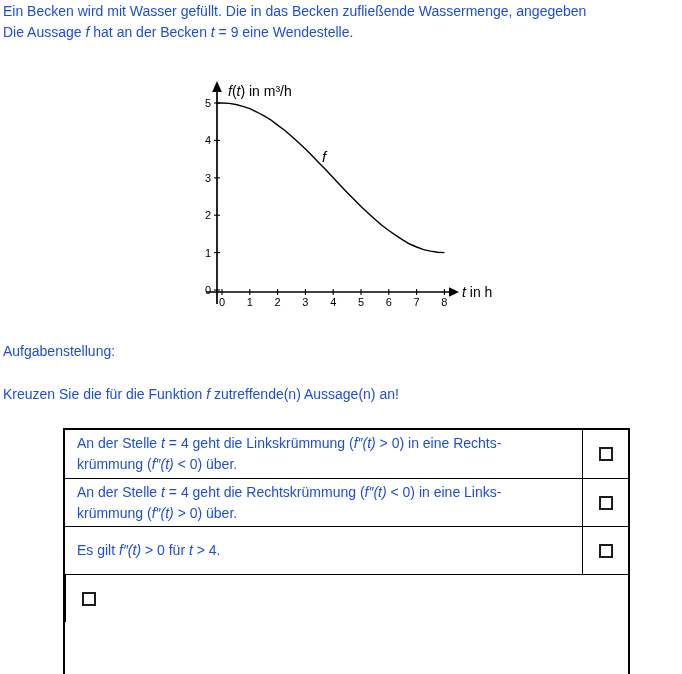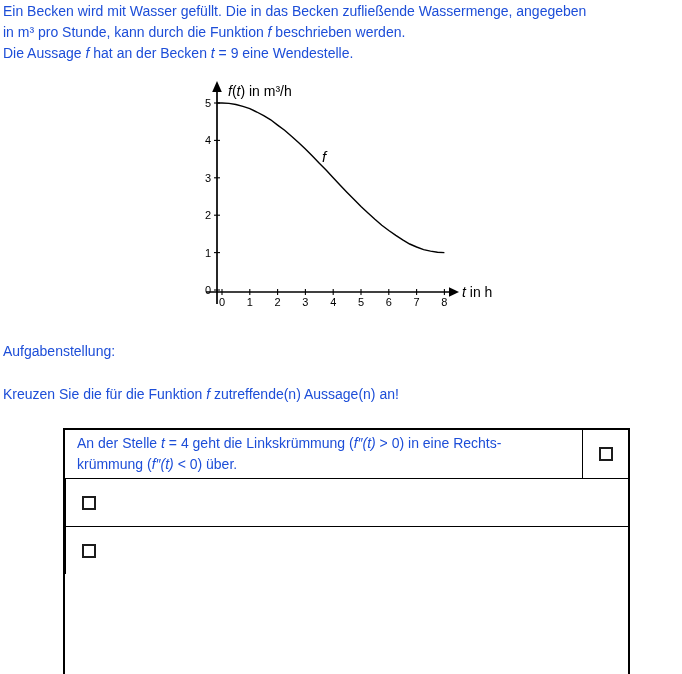--- a/index.html
+++ b/index.html
@@ -34,21 +34,20 @@
   .chk-cell { width:45px; border-left:1px solid #000; display:flex; align-items:center; justify-content:center; }
   .checkbox { width:10px; height:10px; border:2px solid #1c1c1c; background:#fff; cursor:pointer; }
 </style>
 </head>
 <body>
 
 <div id="page">
 
   <div id="intro" class="abs">
     <div class="intro-line"><span>Ein Becken wird mit Wasser gefüllt. Die in das Becken zufließende Wassermenge, angegeben</span></div>
-    <div class="intro-line"><span>in m³ pro Stunde, kann durch die Funktion </span><span class="it">f</span><span> beschrieben werden.</span></div>
     <div class="intro-line"><span>Die Aussage </span><span class="it">f</span><span> hat an der Becken </span><span class="it">t</span><span> = 9 eine Wendestelle.</span></div>
   </div>
 
   <div id="chart-wrap" class="abs">
     <svg class="chart" width="310" height="235" viewBox="0 0 310 235">
       <line class="axis" x1="32" y1="9" x2="32" y2="224"></line>
       <polygon points="32,1 27.2,12 36.8,12"></polygon>
       <line class="axis" x1="21" y1="212" x2="266" y2="212"></line>
       <polygon points="274,212 264,207.2 264,216.8"></polygon>
       <g>
@@ -99,20 +98,31 @@
   <div id="statements-table" class="abs">
     <div class="t-row">
       <div class="stmt">
         <div class="stmt-inner"><span>An der Stelle </span><span class="it">t</span><span> = 4 geht die Linkskrümmung (</span><span class="it">f″(t)</span><span> &gt; 0) in eine Rechts-</span><br><span>krümmung (</span><span class="it">f″(t)</span><span> &lt; 0) über.</span></div>
       </div>
       <div class="chk-cell">
         <div class="checkbox" role="checkbox" aria-checked="false"></div>
       </div>
     </div>
     <div class="t-row">
+      <div class="stmt">
+        <div class="stmt-inner"><span>An der Stelle </span><span class="it">t</span><span> = 4 geht die Rechtskrümmung (</span><span class="it">f″(t)</span><span> &lt; 0) in eine Links-</span><br><span>krümmung (</span><span class="it">f″(t)</span><span> &gt; 0) über.</span></div>
+      </div>
+      <div class="chk-cell">
+        <div class="checkbox" role="checkbox" aria-checked="false"></div>
+      </div>
+    </div>
+    <div class="t-row">
+      <div class="stmt">
+        <div class="stmt-inner"><span>Es gilt </span><span class="it">f″(t)</span><span> &gt; 0 für </span><span class="it">t</span><span> &gt; 4.</span></div>
+      </div>
       <div class="chk-cell">
         <div class="checkbox" role="checkbox" aria-checked="false"></div>
       </div>
     </div>
     <div class="t-row">
       <div class="chk-cell">
         <div class="checkbox" role="checkbox" aria-checked="false"></div>
       </div>
     </div>
   </div>

